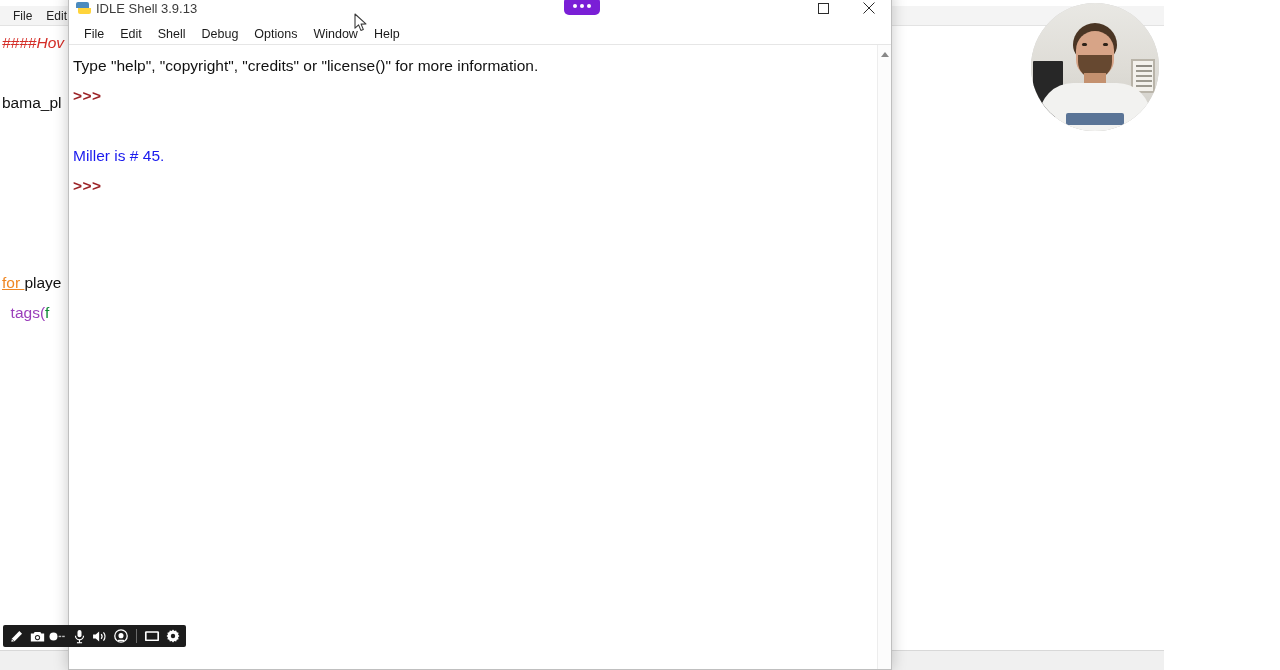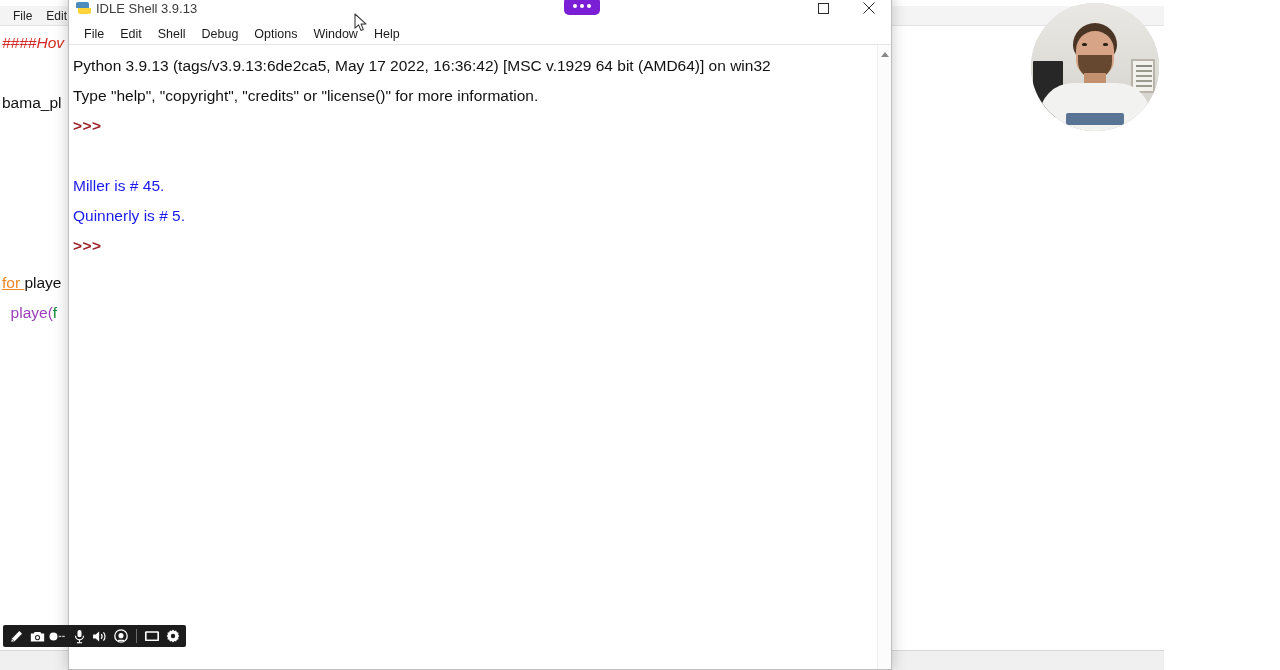--- a/index.html
+++ b/index.html
@@ -377,21 +377,21 @@
     <div id="editor-code">
       <div class="code-line"><span class="tok-comment">####Hov</span></div>
       <div class="code-line">&nbsp;</div>
       <div class="code-line"><span class="tok-name">bama_pl</span></div>
       <div class="code-line">&nbsp;</div>
       <div class="code-line">&nbsp;</div>
       <div class="code-line">&nbsp;</div>
       <div class="code-line">&nbsp;</div>
       <div class="code-line">&nbsp;</div>
       <div class="code-line"><span class="tok-kw">for </span><span class="tok-name">playe</span></div>
-      <div class="code-line"><span class="tok-builtin">  playe(</span><span class="tok-str">f</span></div>
+      <div class="code-line"><span class="tok-builtin">  tags(</span><span class="tok-str">f</span></div>
     </div>
 
     <div id="editor-scrollbar">
       <div id="editor-scroll-thumb"></div>
     </div>
 
     <div id="editor-statusbar">
       <span>Ln: 357</span>
       <span>Col: 37</span>
     </div>
@@ -425,26 +425,24 @@
       <div class="sh-menu-item">Edit</div>
       <div class="sh-menu-item">Shell</div>
       <div class="sh-menu-item">Debug</div>
       <div class="sh-menu-item">Options</div>
       <div class="sh-menu-item">Window</div>
       <div class="sh-menu-item">Help</div>
     </div>
 
     <div id="shell-body">
       <div id="shell-text">
-        <div class="sh-line t-banner">Python 3.9.13 (tags/v3.9.13:6de2ca5, May 17 2022, 16:36:42) [MSC v.1929 64 bit (AMD64)] on win32</div>
         <div class="sh-line t-banner">Type "help", "copyright", "credits" or "license()" for more information.</div>
         <div class="sh-line t-prompt">&gt;&gt;&gt;</div>
         <div class="sh-line blank"></div>
         <div class="sh-line t-stdout">Miller is # 45.</div>
-        <div class="sh-line t-stdout">Quinnerly is # 5.</div>
         <div class="sh-line t-prompt">&gt;&gt;&gt;</div>
       </div>
 
       <div id="shell-scrollbar">
         <div id="shell-scroll-up">
             <div class="arrow"></div>
           </div>
       </div>
     </div>
   </div>

